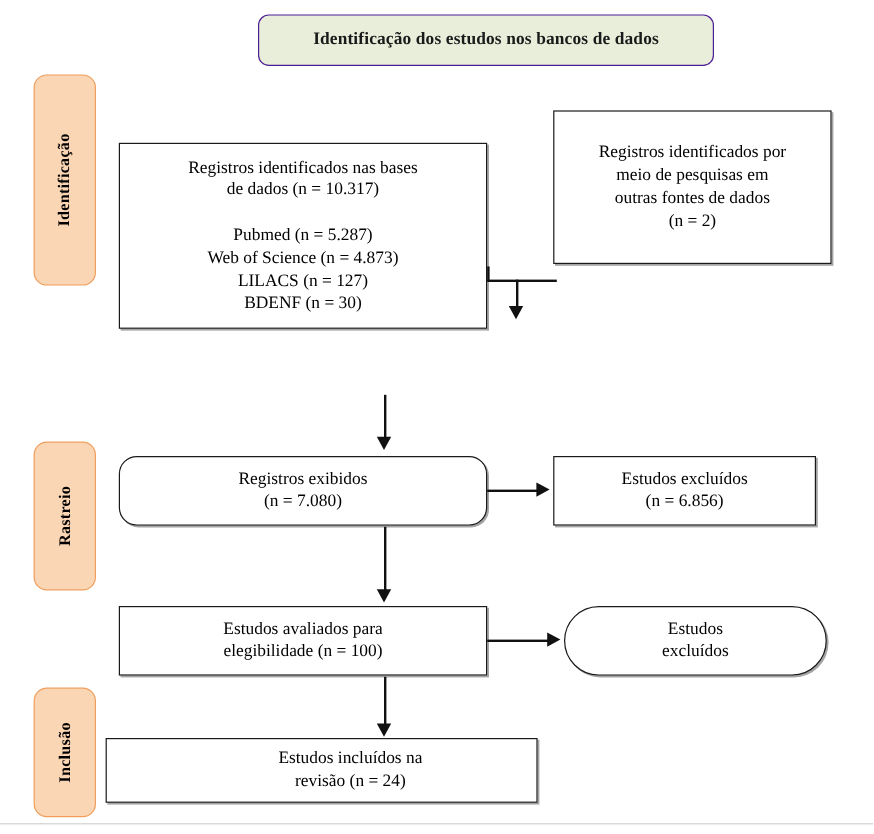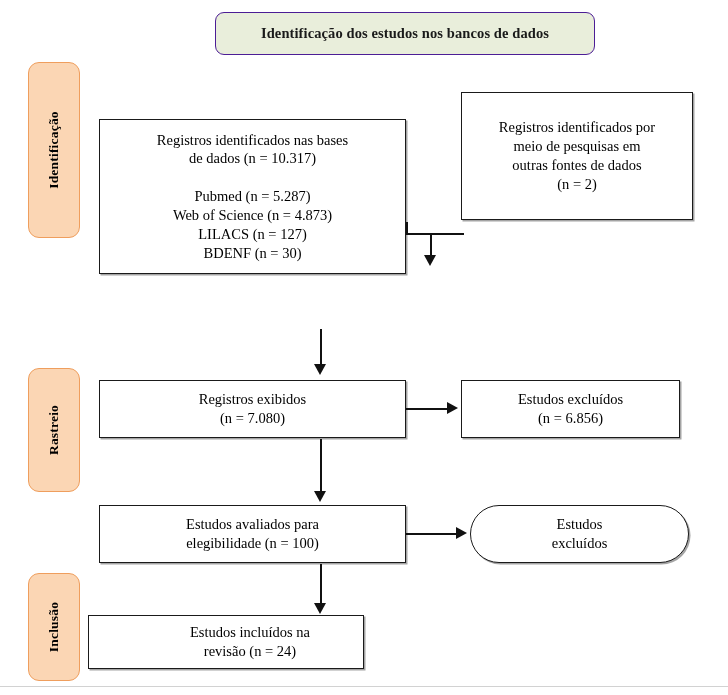--- a/index.html
+++ b/index.html
@@ -80,25 +80,25 @@
     font-size: 14.5px;
     line-height: 1.32;
     padding: 0 8px;
     white-space: pre-line;
   }
   .fbox.topleft .btext { line-height: 1.30; }
 
   #box-databases   { left: 99px;  top: 79px;  width: 307px; height: 155px; margin-top: 40px; }
   #box-othersource { left: 461px; top: 92px;  width: 232px; height: 128px; }
   #box-duplicates  { left: 268px; top: 265px; width: 318px; height: 63px;  }
-  #box-screened    { left: 99px;  top: 380px; width: 307px; height: 58px;  }
+  #box-screened    { left: 99px;  top: 380px; width: 307px; height: 58px; border-radius: 15px;  }
   #box-excluded1   { left: 461px; top: 380px; width: 219px; height: 58px;  }
   #box-eligibility { left: 99px;  top: 505px; width: 307px; height: 58px;  }
   #box-excluded2   { left: 470px; top: 505px; width: 219px; height: 58px; border-radius: 29px;  }
-  #box-included    { left: 88px;  top: 615px; width: 276px; height: 54px; padding-left: 48px;  }
+  #box-included    { left: 88px;  top: 615px; width: 360px; height: 54px; padding-left: 48px;  }
 
   #box-screened .btext,
   #box-eligibility .btext { text-align: center; }
 
   
   .line {
     position: absolute;
     background: #111111;
   }
   .vline { width: 1.8px; }

